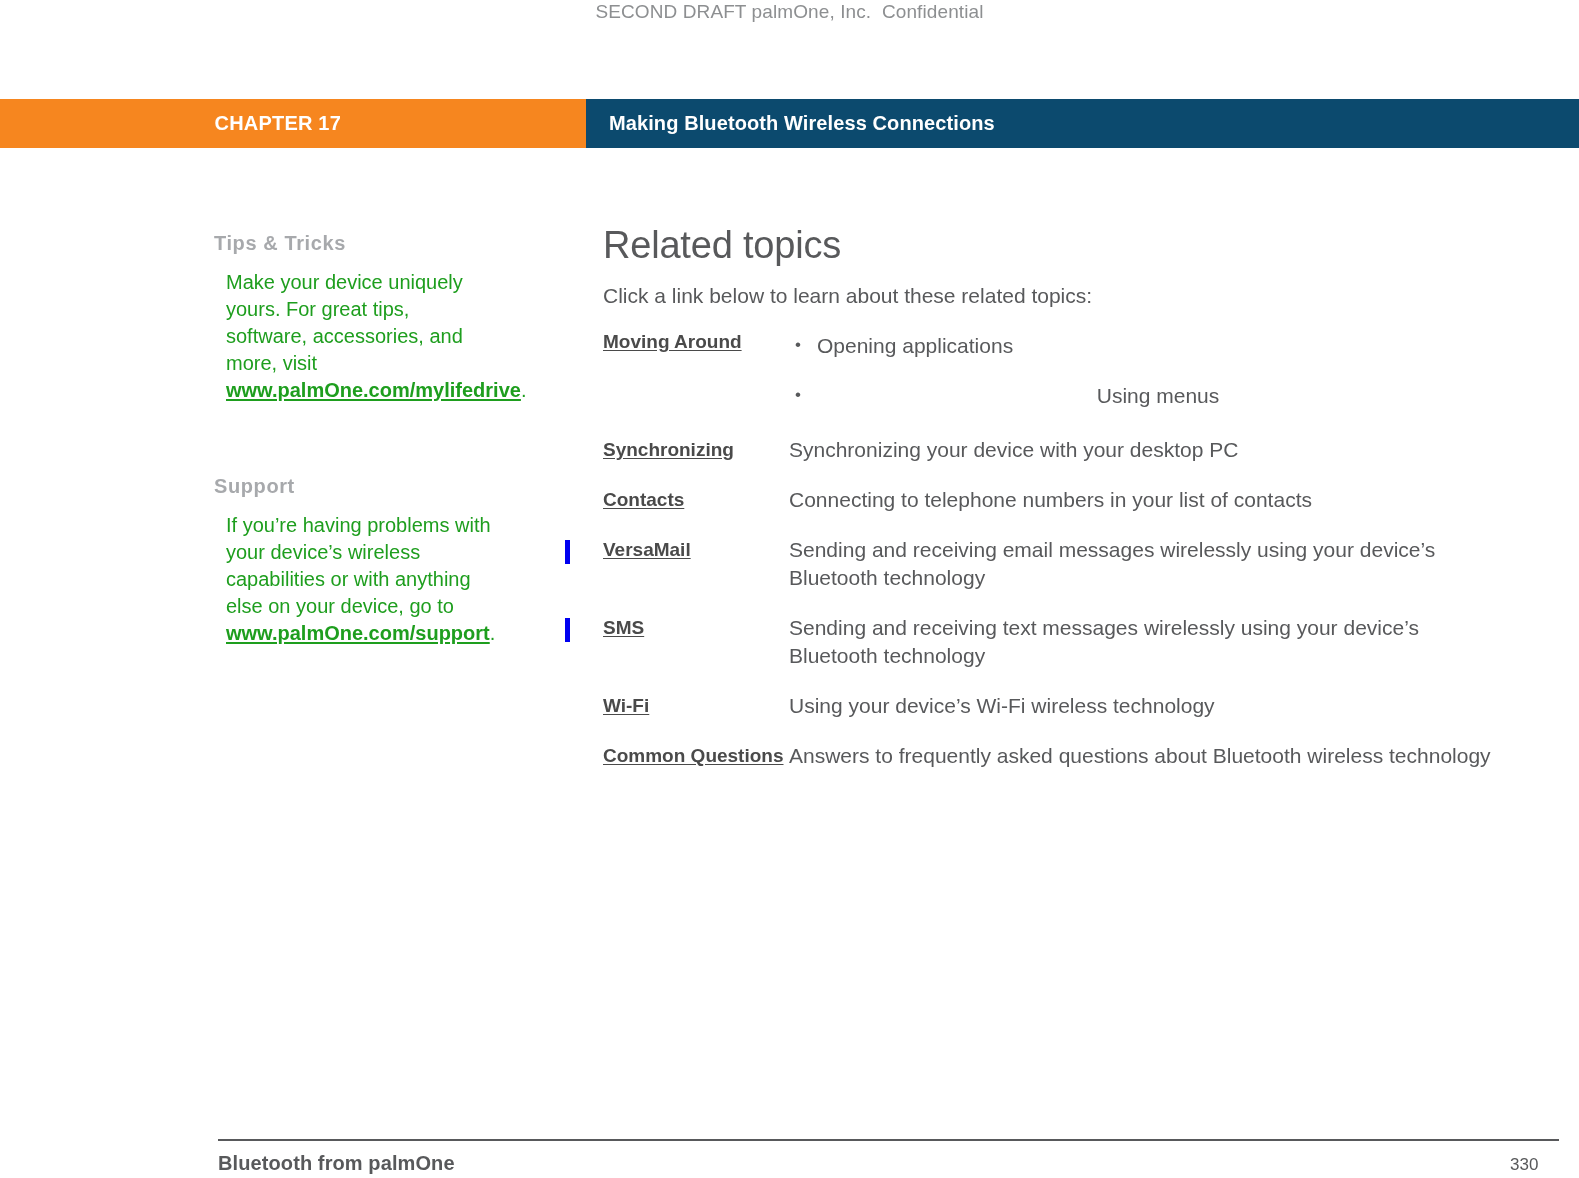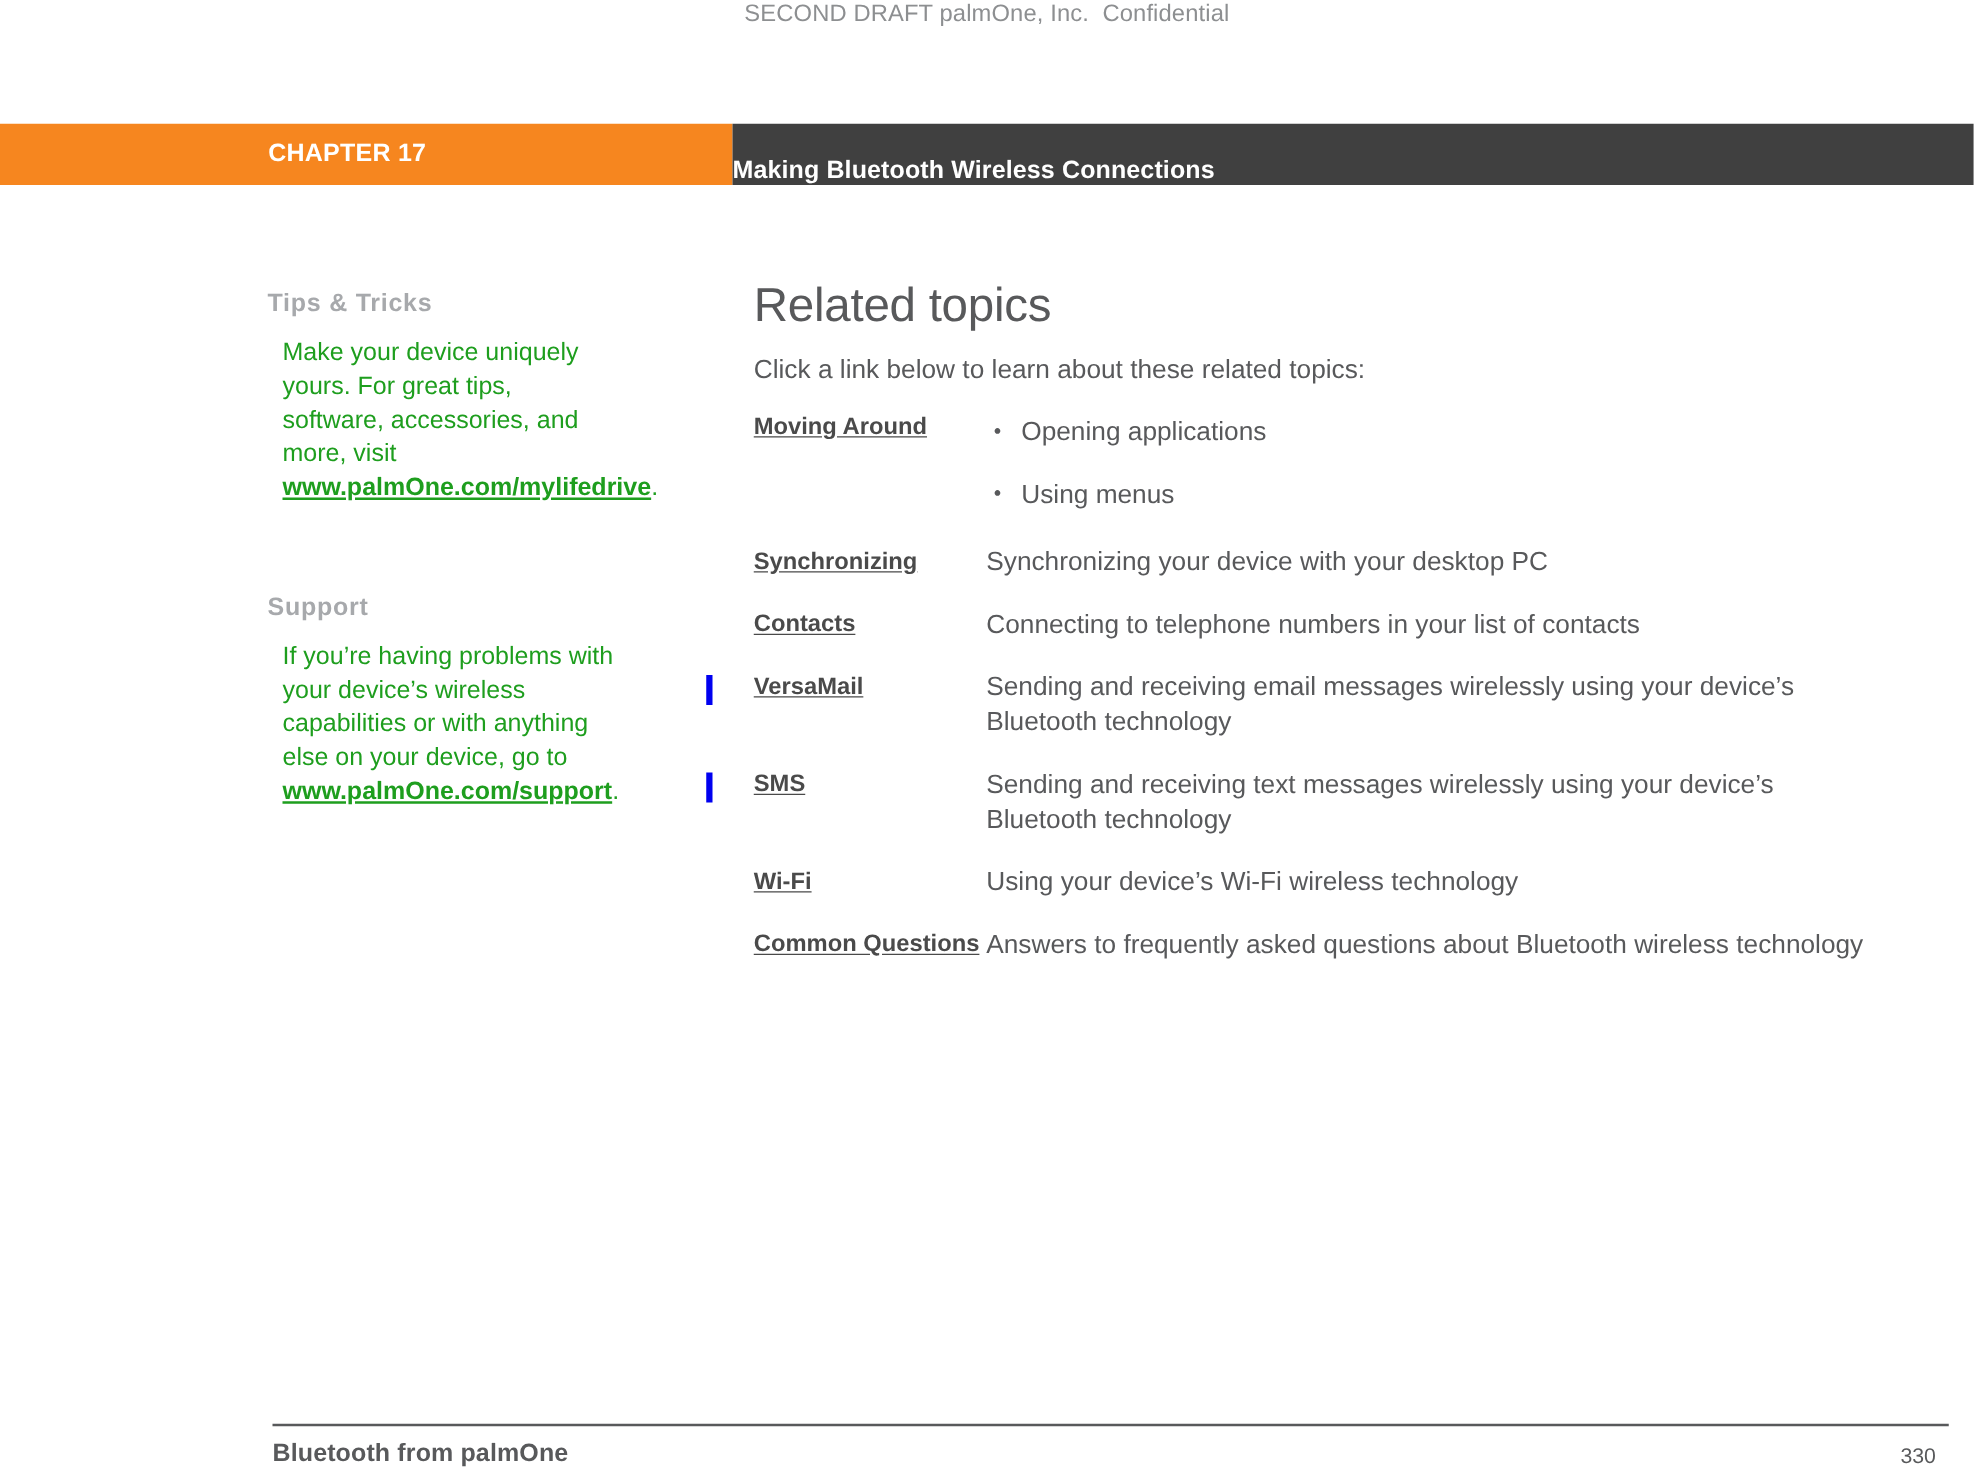--- a/index.html
+++ b/index.html
@@ -52,24 +52,25 @@
   .chapter-bar-label {
     color: #ffffff;
     font-size: 20px;
     font-weight: bold;
     letter-spacing: 0.2px;
     white-space: nowrap;
   }
   .chapter-bar-gray {
     flex: 1 1 auto;
     height: 49px;
-    background: #404040;
+    background: #0c4a6e;
     display: flex;
-    align-items: flex-end;
+    align-items: center;
     box-sizing: border-box;
+    padding-left: 23px;
   }
   .chapter-title {
     color: #ffffff;
     font-size: 20px;
     font-weight: bold;
     letter-spacing: 0.1px;
     white-space: nowrap;
   }
 
   
@@ -172,21 +173,21 @@
     list-style: none;
   }
   .bullet-item {
     position: relative;
     padding-left: 24px;
     margin-bottom: 22px;
     color: #58595B;
     font-size: 21px;
     line-height: 28px;
   }
-  .bullet-item:last-child { margin-bottom: 0; }
+  .bullet-item:last-child { margin-bottom: 0; text-align: center; }
   .bullet-item::before {
     content: "\2022";
     position: absolute;
     left: 2px;
     top: -1px;
     font-size: 17px;
     color: #58595B;
   }
 
   
@@ -206,21 +207,21 @@
     font-size: 20px;
     font-weight: bold;
     letter-spacing: 0.1px;
     white-space: nowrap;
   }
   .footer-right {
     position: absolute;
     left: 1510px;
     top: 1155px;
     width: 49px;
-    text-align: center;
+    text-align: left;
     color: #58595B;
     font-size: 17px;
     font-weight: normal;
   }
 </style>
 </head>
 <body>
 
 <div class="draft-header">SECOND DRAFT palmOne, Inc.  Confidential</div>
 

